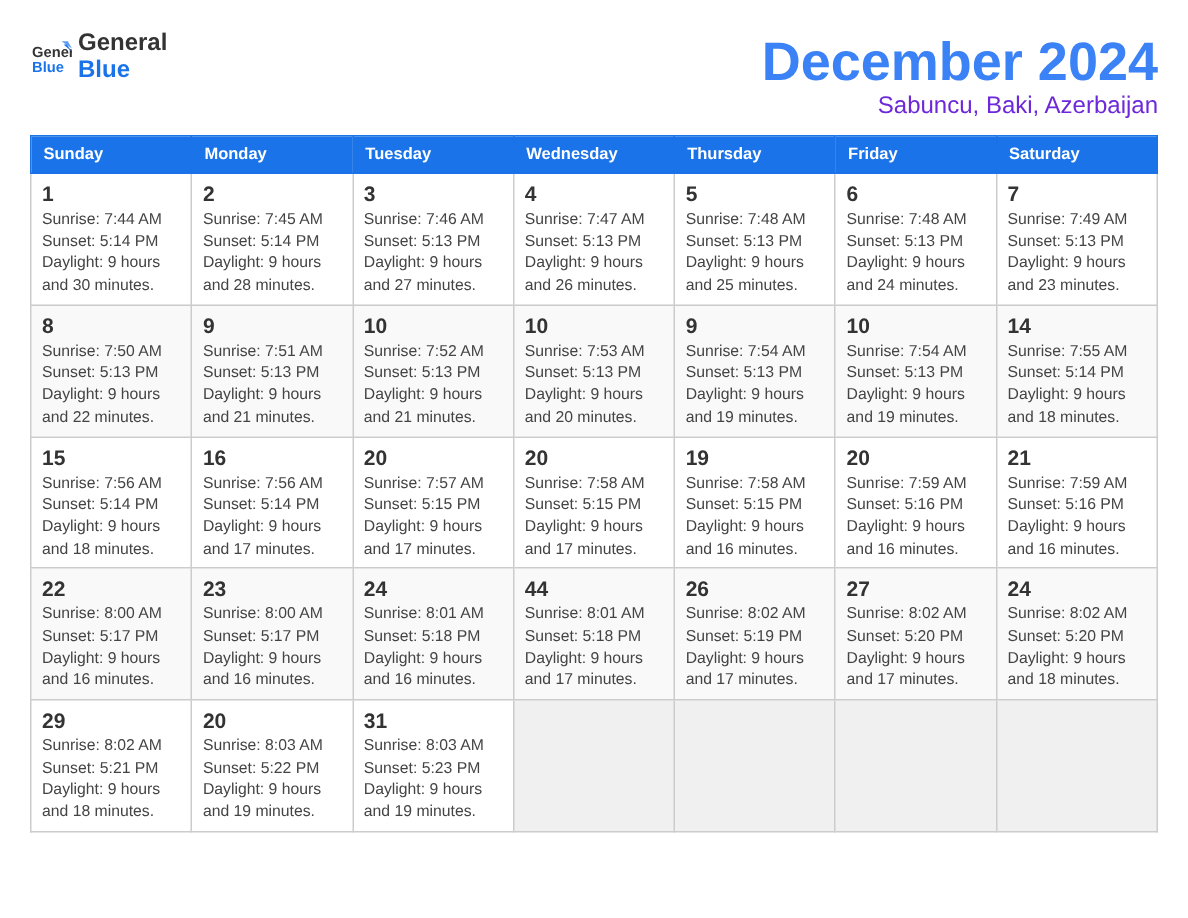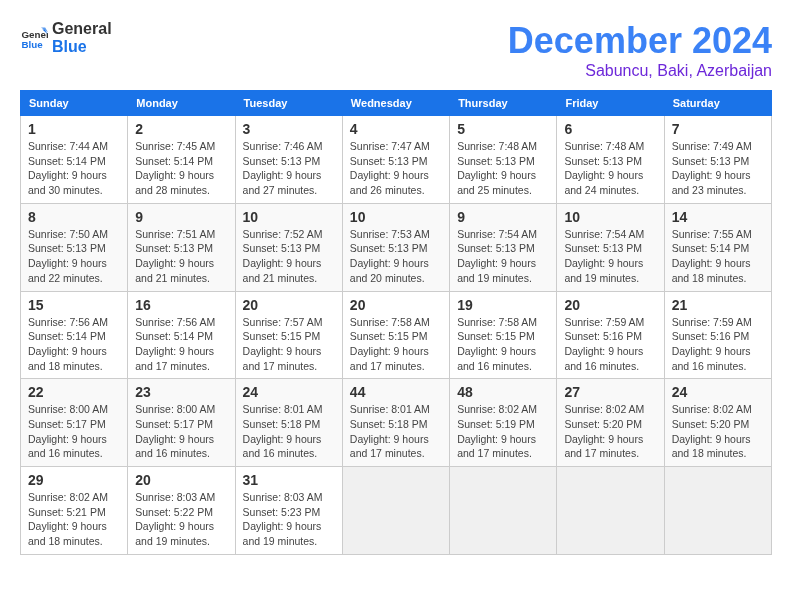--- a/index.html
+++ b/index.html
@@ -317,21 +317,21 @@
       </td>
         <td>
         <span class="day-number">44</span>
         <div class="day-info">
           Sunrise: 8:01 AM<br>
           Sunset: 5:18 PM<br>
           Daylight: 9 hours and 17 minutes.
         </div>
       </td>
         <td>
-        <span class="day-number">48</span>
+        <span class="day-number">26</span>
         <div class="day-info">
           Sunrise: 8:02 AM<br>
           Sunset: 5:19 PM<br>
           Daylight: 9 hours and 17 minutes.
         </div>
       </td>
         <td>
         <span class="day-number">27</span>
         <div class="day-info">
           Sunrise: 8:02 AM<br>

